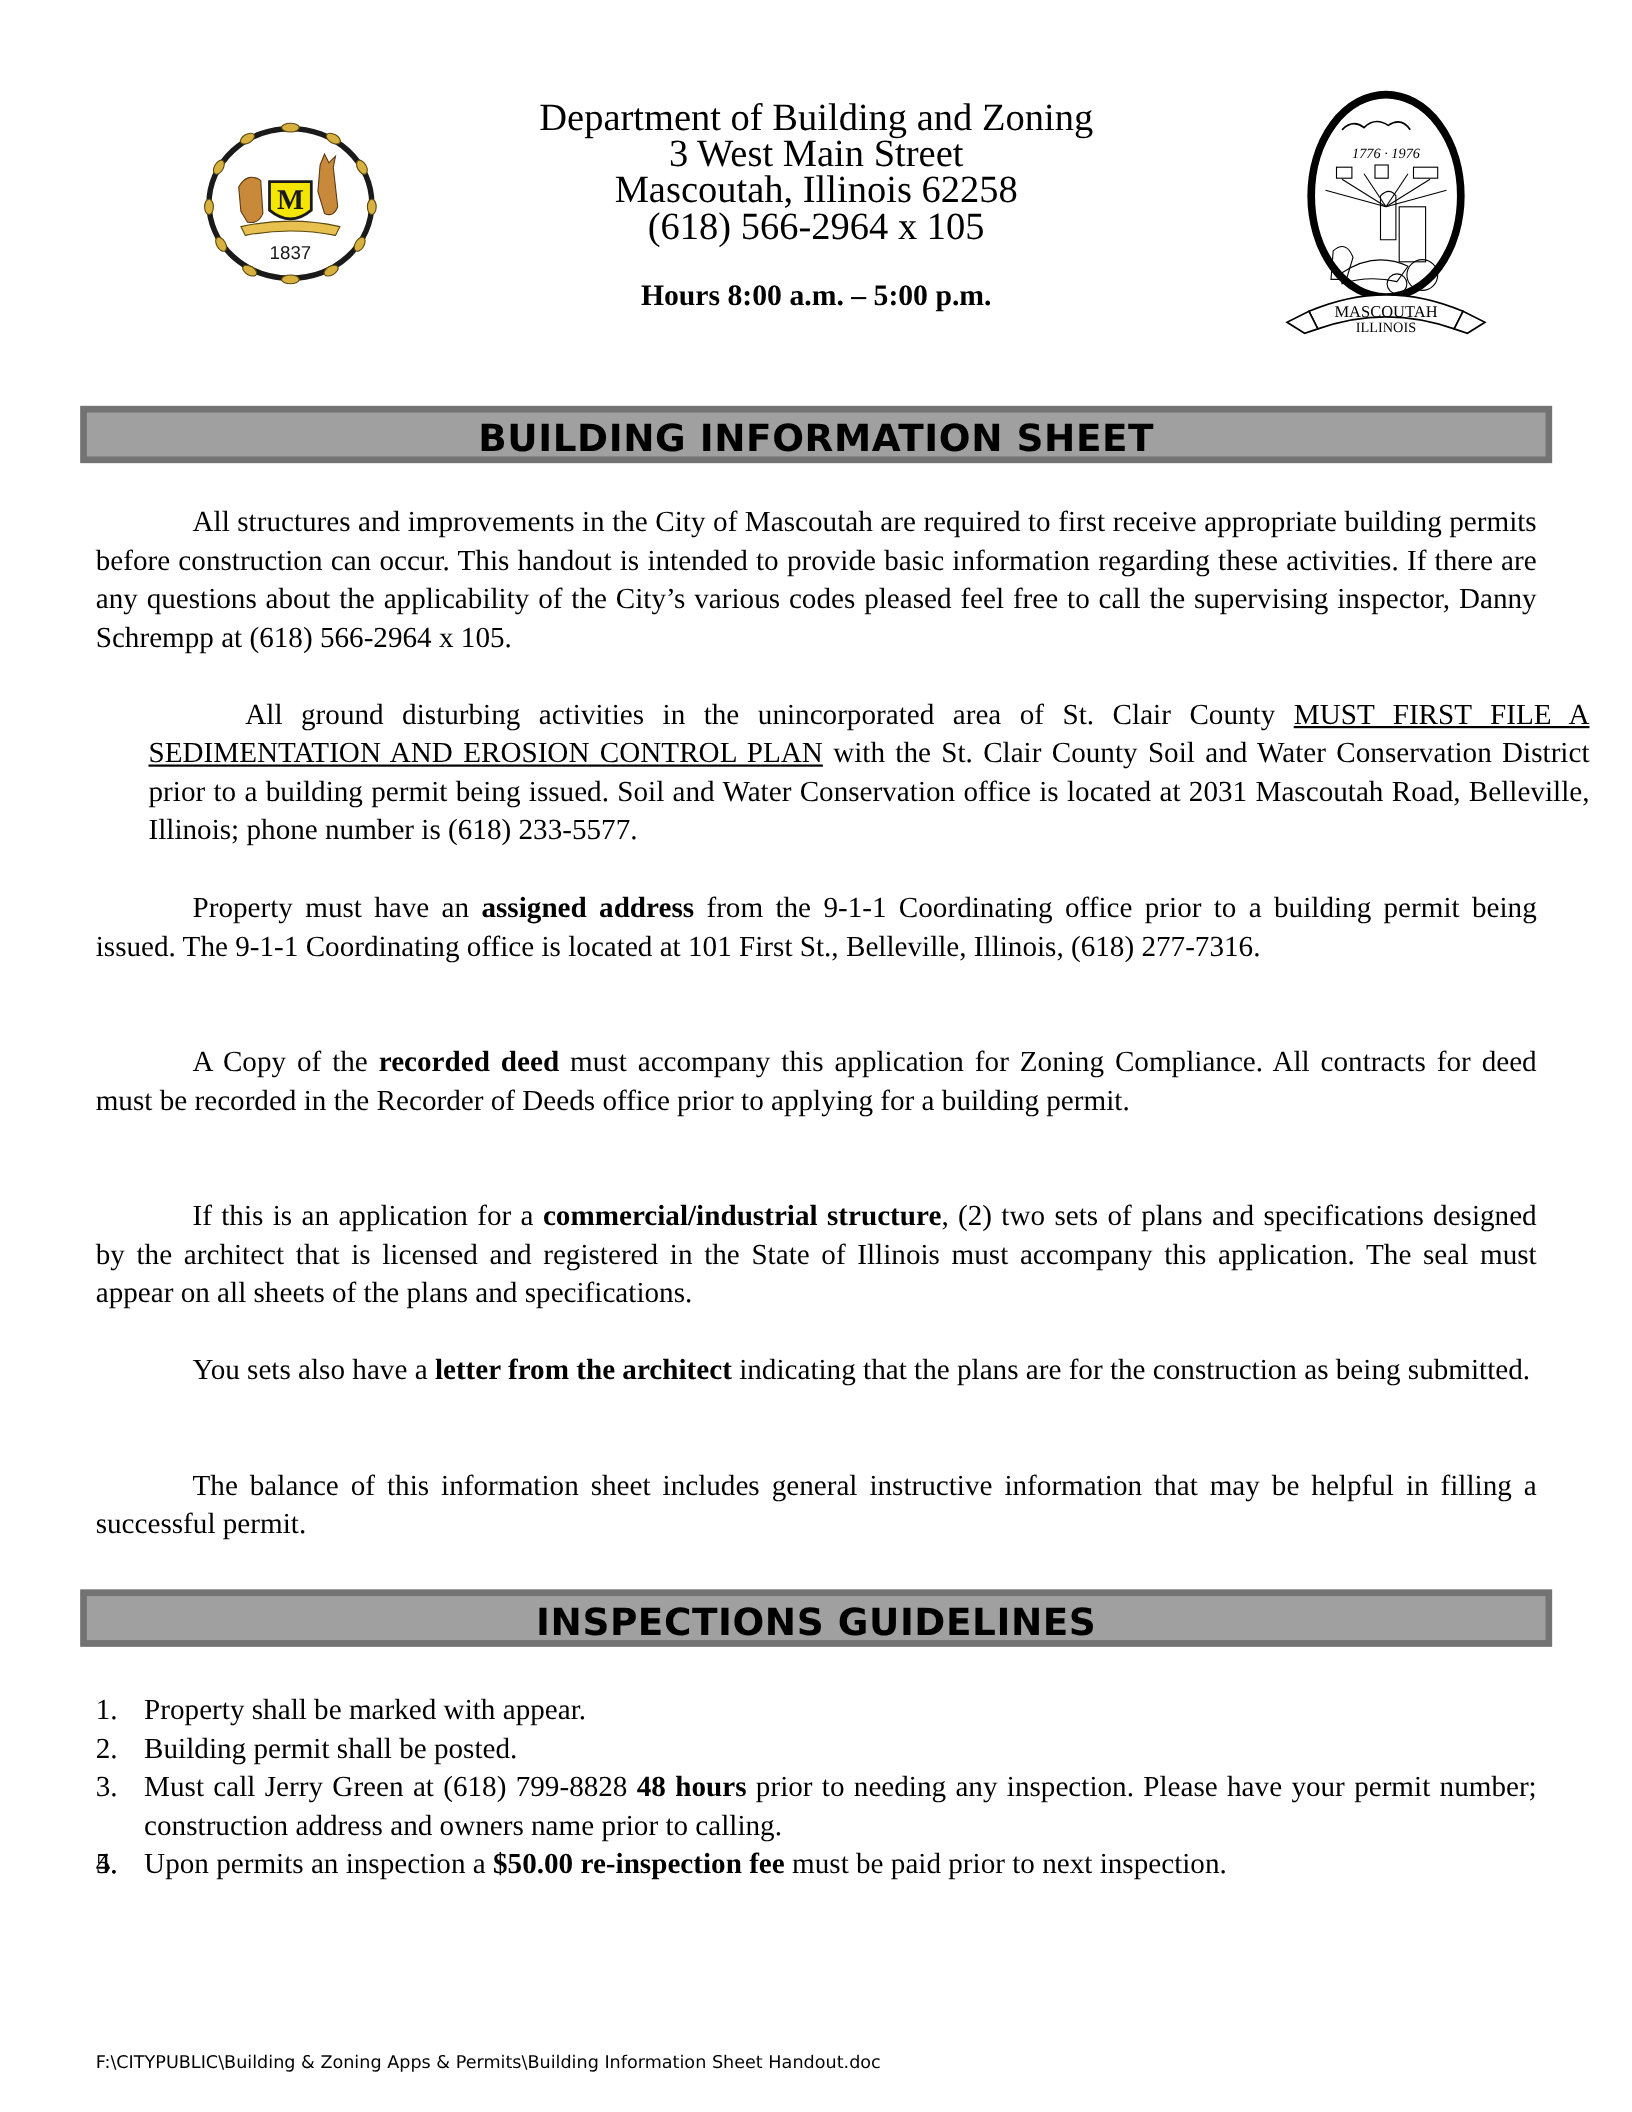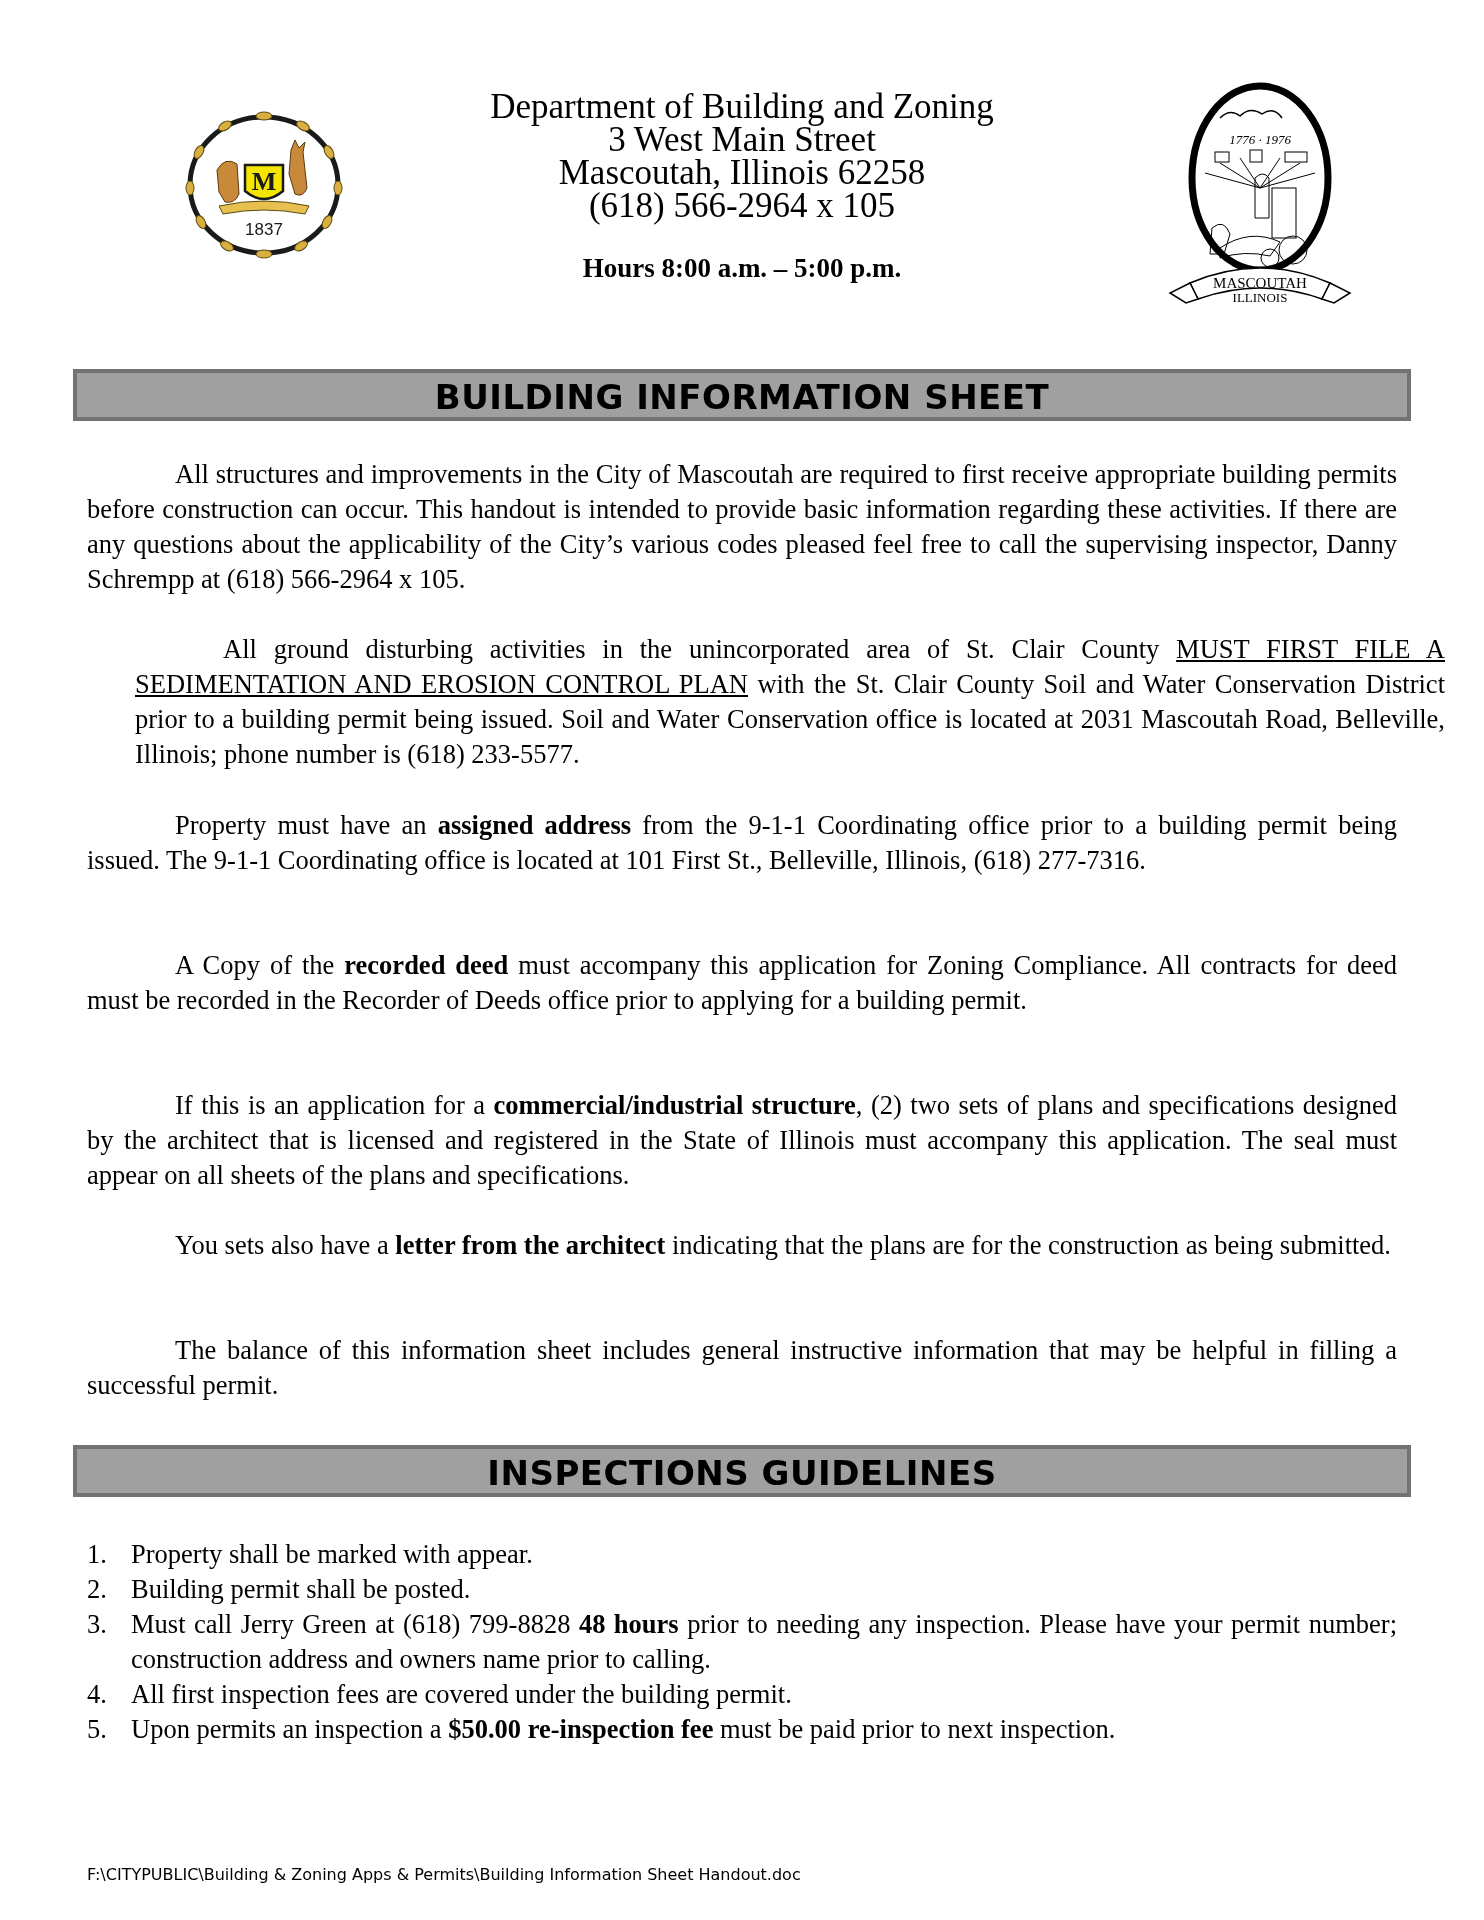--- a/index.html
+++ b/index.html
@@ -10,21 +10,21 @@
   .logo-left { position: absolute; left: 183px; top: 110px; width: 162px; height: 150px; }
   .logo-right { position: absolute; left: 1160px; top: 78px; width: 200px; height: 250px; }
 
   .letterhead { position: absolute; left: 440px; top: 90px; width: 604px; text-align: center; }
   .letterhead .city { font-size: 36px; line-height: 40px; }
   .letterhead .line { font-size: 35px; line-height: 33px; }
   .letterhead .hours { font-size: 27px; line-height: 33px; font-weight: bold; margin-top: 30px; }
 
   .banner {
     position: absolute; left: 73px; width: 1338px; height: 52px;
-    background: #a0a0a0; border: 4px solid #737373; box-sizing: border-box;
+    background: #a0a0a0; border: 6px solid #737373; box-sizing: border-box;
     text-align: center; font-weight: bold; font-size: 34px; line-height: 48px;
     letter-spacing: 0.5px;
   }
 
   .content { position: absolute; left: 87px; width: 1310px; font-size: 26.5px; line-height: 35px; }
   .para { text-align: justify; margin: 0; }
   .para .indent { display: inline-block; width: 88px; }
   .u { text-decoration: underline; }
   b { font-weight: bold; }
 
@@ -135,18 +135,18 @@
 
 <div class="banner sans" style="top:1445px;">
   <span>INSPECTIONS GUIDELINES</span>
 </div>
 
 <div class="content" style="top:1537px;">
   <ol class="guidelines">
     <li><span class="num">1.</span><span>Property shall be marked with appear.</span><b></b><span></span></li>
     <li><span class="num">2.</span><span>Building permit shall be posted.</span><b></b><span></span></li>
     <li><span class="num">3.</span><span>Must call Jerry Green at (618) 799-8828 </span><b>48 hours</b><span> prior to needing any inspection.  Please have your permit number; construction address and owners name prior to calling.</span></li>
-    <li><span class="num">4.</span><span>All first inspection fees are covered under the building permit.</span><b></b><span></span></li>
+    <li><span class="num">4.</span><b></b><span></span></li>
     <li><span class="num">5.</span><span>Upon permits an inspection a </span><b>$50.00 re-inspection fee</b><span> must be paid prior to next inspection.</span></li>
   </ol>
 </div>
 
 <div class="footer sans">F:\CITYPUBLIC\Building &amp; Zoning Apps &amp; Permits\Building Information Sheet Handout.doc</div>
 
 </body></html>

